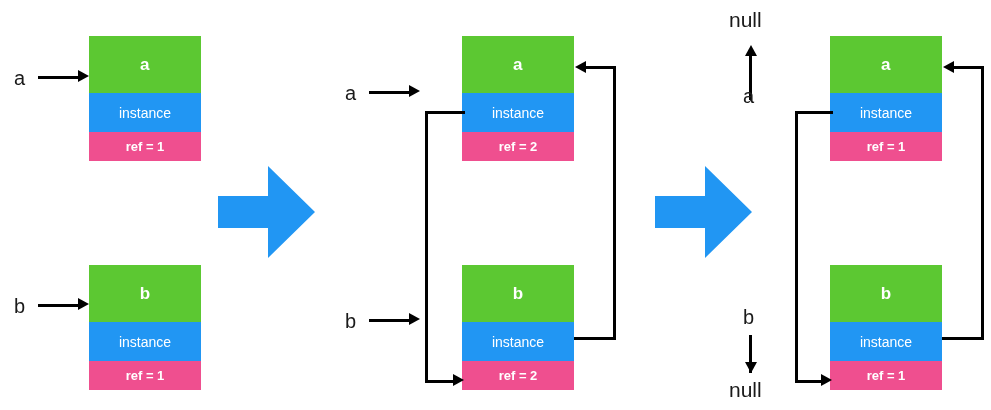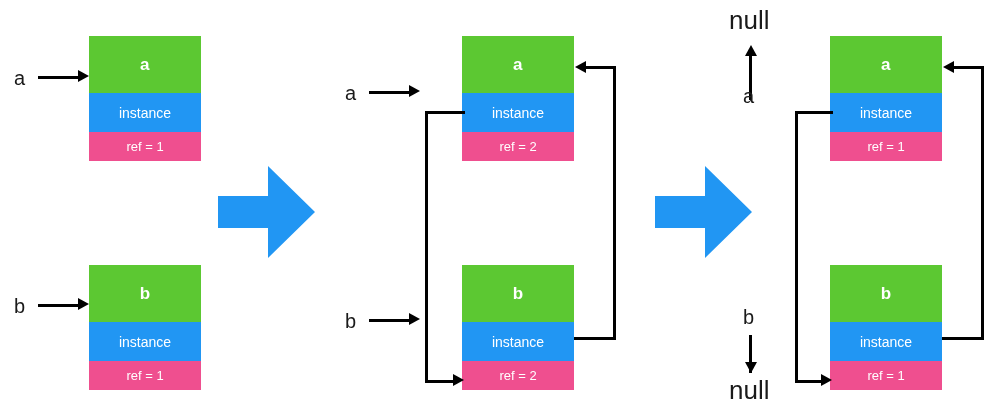--- a/index.html
+++ b/index.html
@@ -35,31 +35,32 @@
   }
   .seg-instance{
     height:39px;
     background:var(--blue);
     font-size:14px;
   }
   .seg-ref{
     height:29px;
     background:var(--pink);
     font-size:13px;
+    font-weight:bold;
   }
 
   
   .lbl{
     position:absolute;
     color:#1a1a1a;
     font-size:20px;
     line-height:20px;
     white-space:nowrap;
   }
-  .lbl-null{font-size:26px;text-align:right;}
+  .lbl-null{font-size:21px;text-align:right;}
 
   
   .ln{position:absolute;background:#000000;}
   .ln-h{height:3px;}
   .ln-v{width:3px;}
 
   
   .head{position:absolute;width:0;height:0;}
   .head-r{border-top:6px solid transparent;border-bottom:6px solid transparent;border-left:11px solid #000;}
   .head-l{border-top:6px solid transparent;border-bottom:6px solid transparent;border-right:11px solid #000;}

